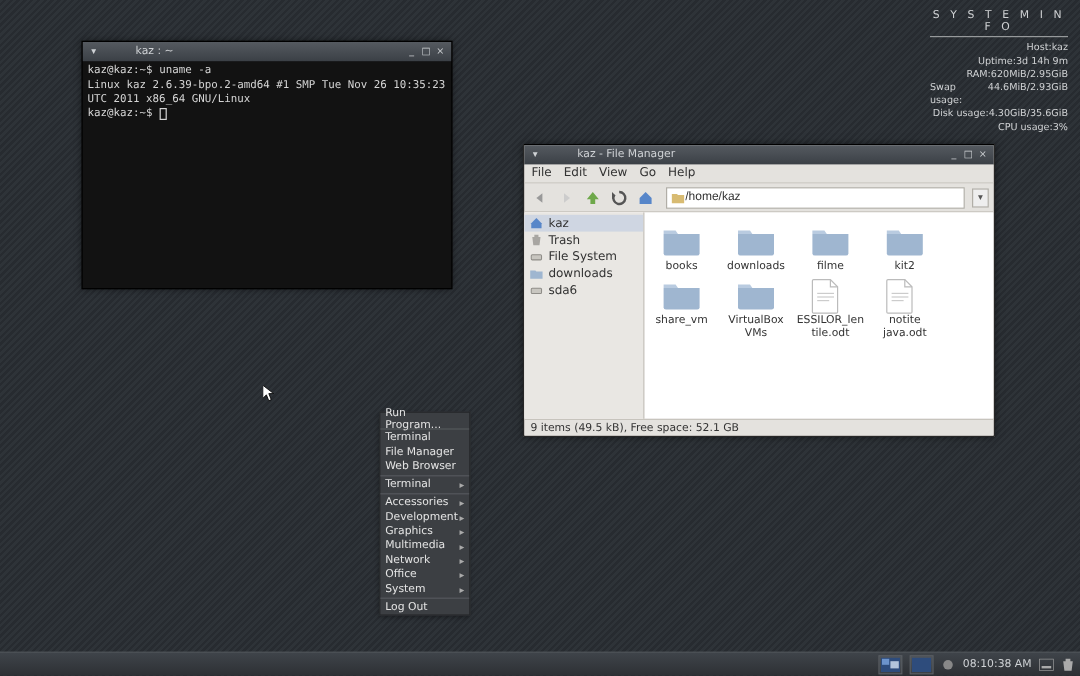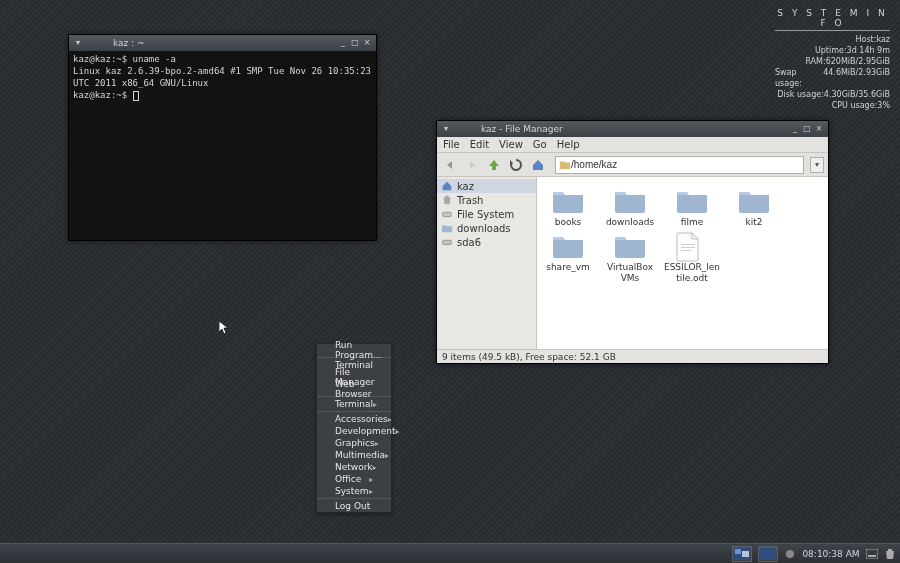--- a/index.html
+++ b/index.html
@@ -200,21 +200,21 @@
     background:#3c3f43;
     border:1px solid #25272a;
     box-shadow:0 2px 4px rgba(0,0,0,.4);
     width:76px;
     color:#e4e4e4;
     font-size:9px;
   }
   .ctx-item{
     height:12px;
     display:flex;align-items:center;
-    padding:0 18px;
+    padding:0 4px;
     cursor:pointer;
     position:relative;
   }
   .ctx-item .arrow{
     margin-left:auto;
     font-size:8px;
     color:#aaa;
   }
   .ctx-sep{ height:1px;background:#55585c;margin:1px 0;}
 
@@ -444,20 +444,30 @@
         <div class="file-item">
           <div class="fi-icon"><svg width="26" height="30" viewBox="0 0 26 30">
               <path d="M3 1h14l6 6v21a1 1 0 0 1-1 1H3a1 1 0 0 1-1-1V2a1 1 0 0 1 1-1z" fill="#fff" stroke="#bbb"></path>
               <path d="M17 1v6h6" fill="none" stroke="#bbb"></path>
               <rect x="6" y="12" width="14" height="1" fill="#ccc"></rect>
               <rect x="6" y="15" width="14" height="1" fill="#ccc"></rect>
               <rect x="6" y="18" width="10" height="1" fill="#ccc"></rect>
             </svg></div>
           <div class="fi-label">ESSILOR_lentile.odt</div>
         </div>
+        <div class="file-item">
+          <div class="fi-icon"><svg width="26" height="30" viewBox="0 0 26 30">
+              <path d="M3 1h14l6 6v21a1 1 0 0 1-1 1H3a1 1 0 0 1-1-1V2a1 1 0 0 1 1-1z" fill="#fff" stroke="#bbb"></path>
+              <path d="M17 1v6h6" fill="none" stroke="#bbb"></path>
+              <rect x="6" y="12" width="14" height="1" fill="#ccc"></rect>
+              <rect x="6" y="15" width="14" height="1" fill="#ccc"></rect>
+              <rect x="6" y="18" width="10" height="1" fill="#ccc"></rect>
+            </svg></div>
+          <div class="fi-label">notite java.odt</div>
+        </div>
       </div>
   </div>
 
   <div class="fm-status">
     <span>9 items (49.5 kB), Free space: 52.1 GB</span>
   </div>
 </div>
 
 <div class="ctxmenu" style="left:316px; top:343px;" id="ctxmenu">
     <div class="ctx-item">

